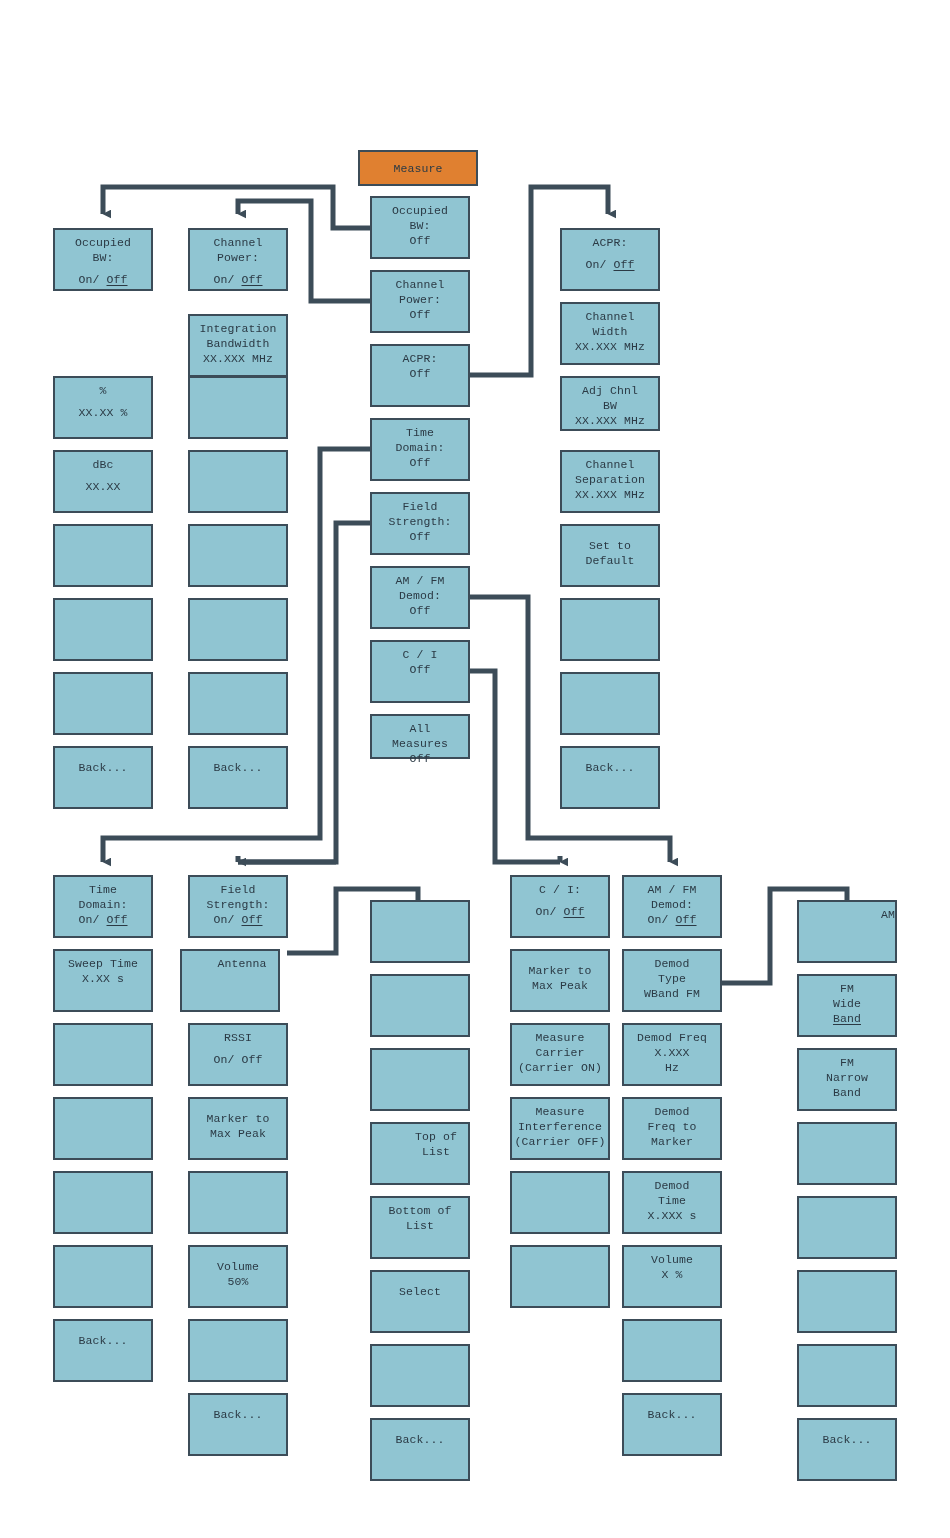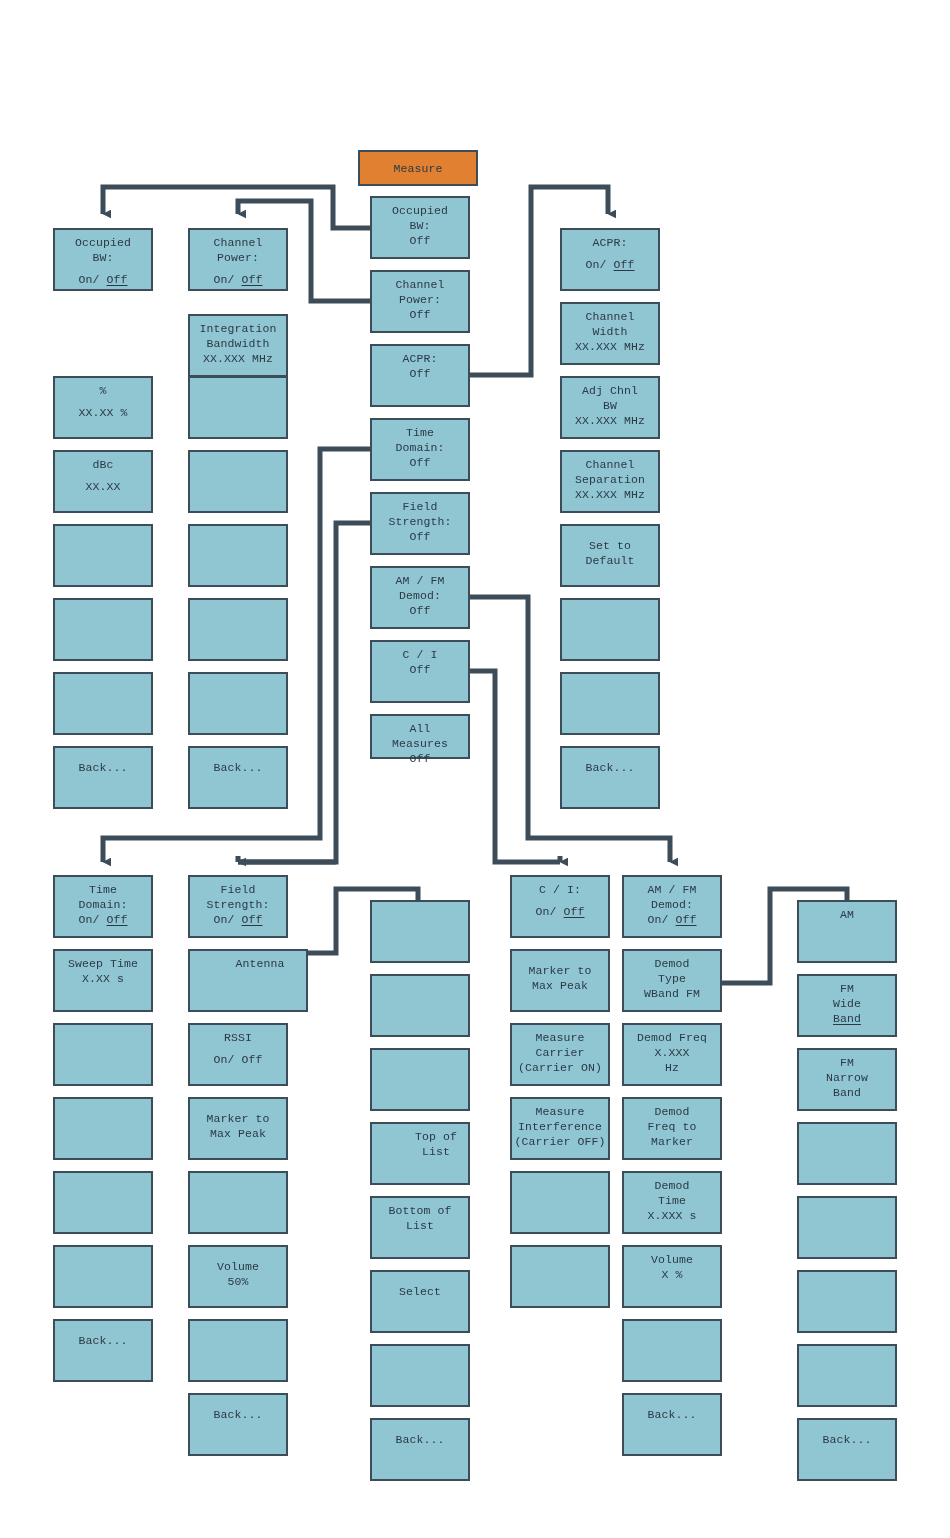--- a/index.html
+++ b/index.html
@@ -163,21 +163,21 @@
     <div class="box" style="left: 560px; top: 228px; width: 100px; height: 63px;">
       <span class="l">ACPR:</span>
       <span class="sp"></span>
       <span class="l">On/  <span class="u">Off</span></span>
     </div>
     <div class="box" style="left: 560px; top: 302px; width: 100px; height: 63px;">
       <span class="l">Channel</span>
       <span class="l">Width</span>
       <span class="l">XX.XXX MHz</span>
     </div>
-    <div class="box" style="left: 560px; top: 376px; width: 100px; height: 63px;">
+    <div class="box" style="left: 560px; top: 376px; width: 100px; height: 55px;">
       <span class="l">Adj Chnl</span>
       <span class="l">BW</span>
       <span class="l">XX.XXX MHz</span>
     </div>
     <div class="box" style="left: 560px; top: 450px; width: 100px; height: 63px;">
       <span class="l">Channel</span>
       <span class="l">Separation</span>
       <span class="l">XX.XXX MHz</span>
     </div>
     <div class="box" style="left: 560px; top: 524px; width: 100px; height: 63px;">
@@ -206,21 +206,21 @@
     <div class="box empty" style="left: 53px; top: 1245px; width: 100px; height: 63px;"></div>
     <div class="box" style="left: 53px; top: 1319px; width: 100px; height: 63px;">
       <span class="sp"></span>
       <span class="l">Back...</span>
     </div>
     <div class="box" style="left: 188px; top: 875px; width: 100px; height: 63px;">
       <span class="l">Field</span>
       <span class="l">Strength:</span>
       <span class="l">On/  <span class="u">Off</span></span>
     </div>
-    <div class="box" style="left: 188px; top: 949px; width: 120px; height: 63px; padding-left: 24px;">
+    <div class="box" style="left: 180px; top: 949px; width: 100px; height: 63px; padding-left: 24px;">
       <span class="l">Antenna</span>
     </div>
     <div class="box" style="left: 188px; top: 1023px; width: 100px; height: 63px;">
       <span class="l">RSSI</span>
       <span class="sp"></span>
       <span class="l">On/   Off</span>
     </div>
     <div class="box" style="left: 188px; top: 1097px; width: 100px; height: 63px;">
       <span class="sp"></span>
       <span class="l">Marker to</span>
@@ -306,21 +306,21 @@
     </div>
     <div class="box" style="left: 622px; top: 1245px; width: 100px; height: 63px;">
       <span class="l">Volume</span>
       <span class="l">X %</span>
     </div>
     <div class="box empty" style="left: 622px; top: 1319px; width: 100px; height: 63px;"></div>
     <div class="box" style="left: 622px; top: 1393px; width: 100px; height: 63px;">
       <span class="sp"></span>
       <span class="l">Back...</span>
     </div>
-    <div class="box" style="left: 797px; top: 900px; width: 100px; height: 63px;">
+    <div class="box" style="left: 797px; top: 900px; width: 100px; height: 63px; align-items: flex-end;">
       <span class="l">AM</span>
     </div>
     <div class="box" style="left: 797px; top: 974px; width: 100px; height: 63px;">
       <span class="l">FM</span>
       <span class="l">Wide</span>
       <span class="l"><span class="u">Band</span></span>
     </div>
     <div class="box" style="left: 797px; top: 1048px; width: 100px; height: 63px;">
       <span class="l">FM</span>
       <span class="l">Narrow</span>

